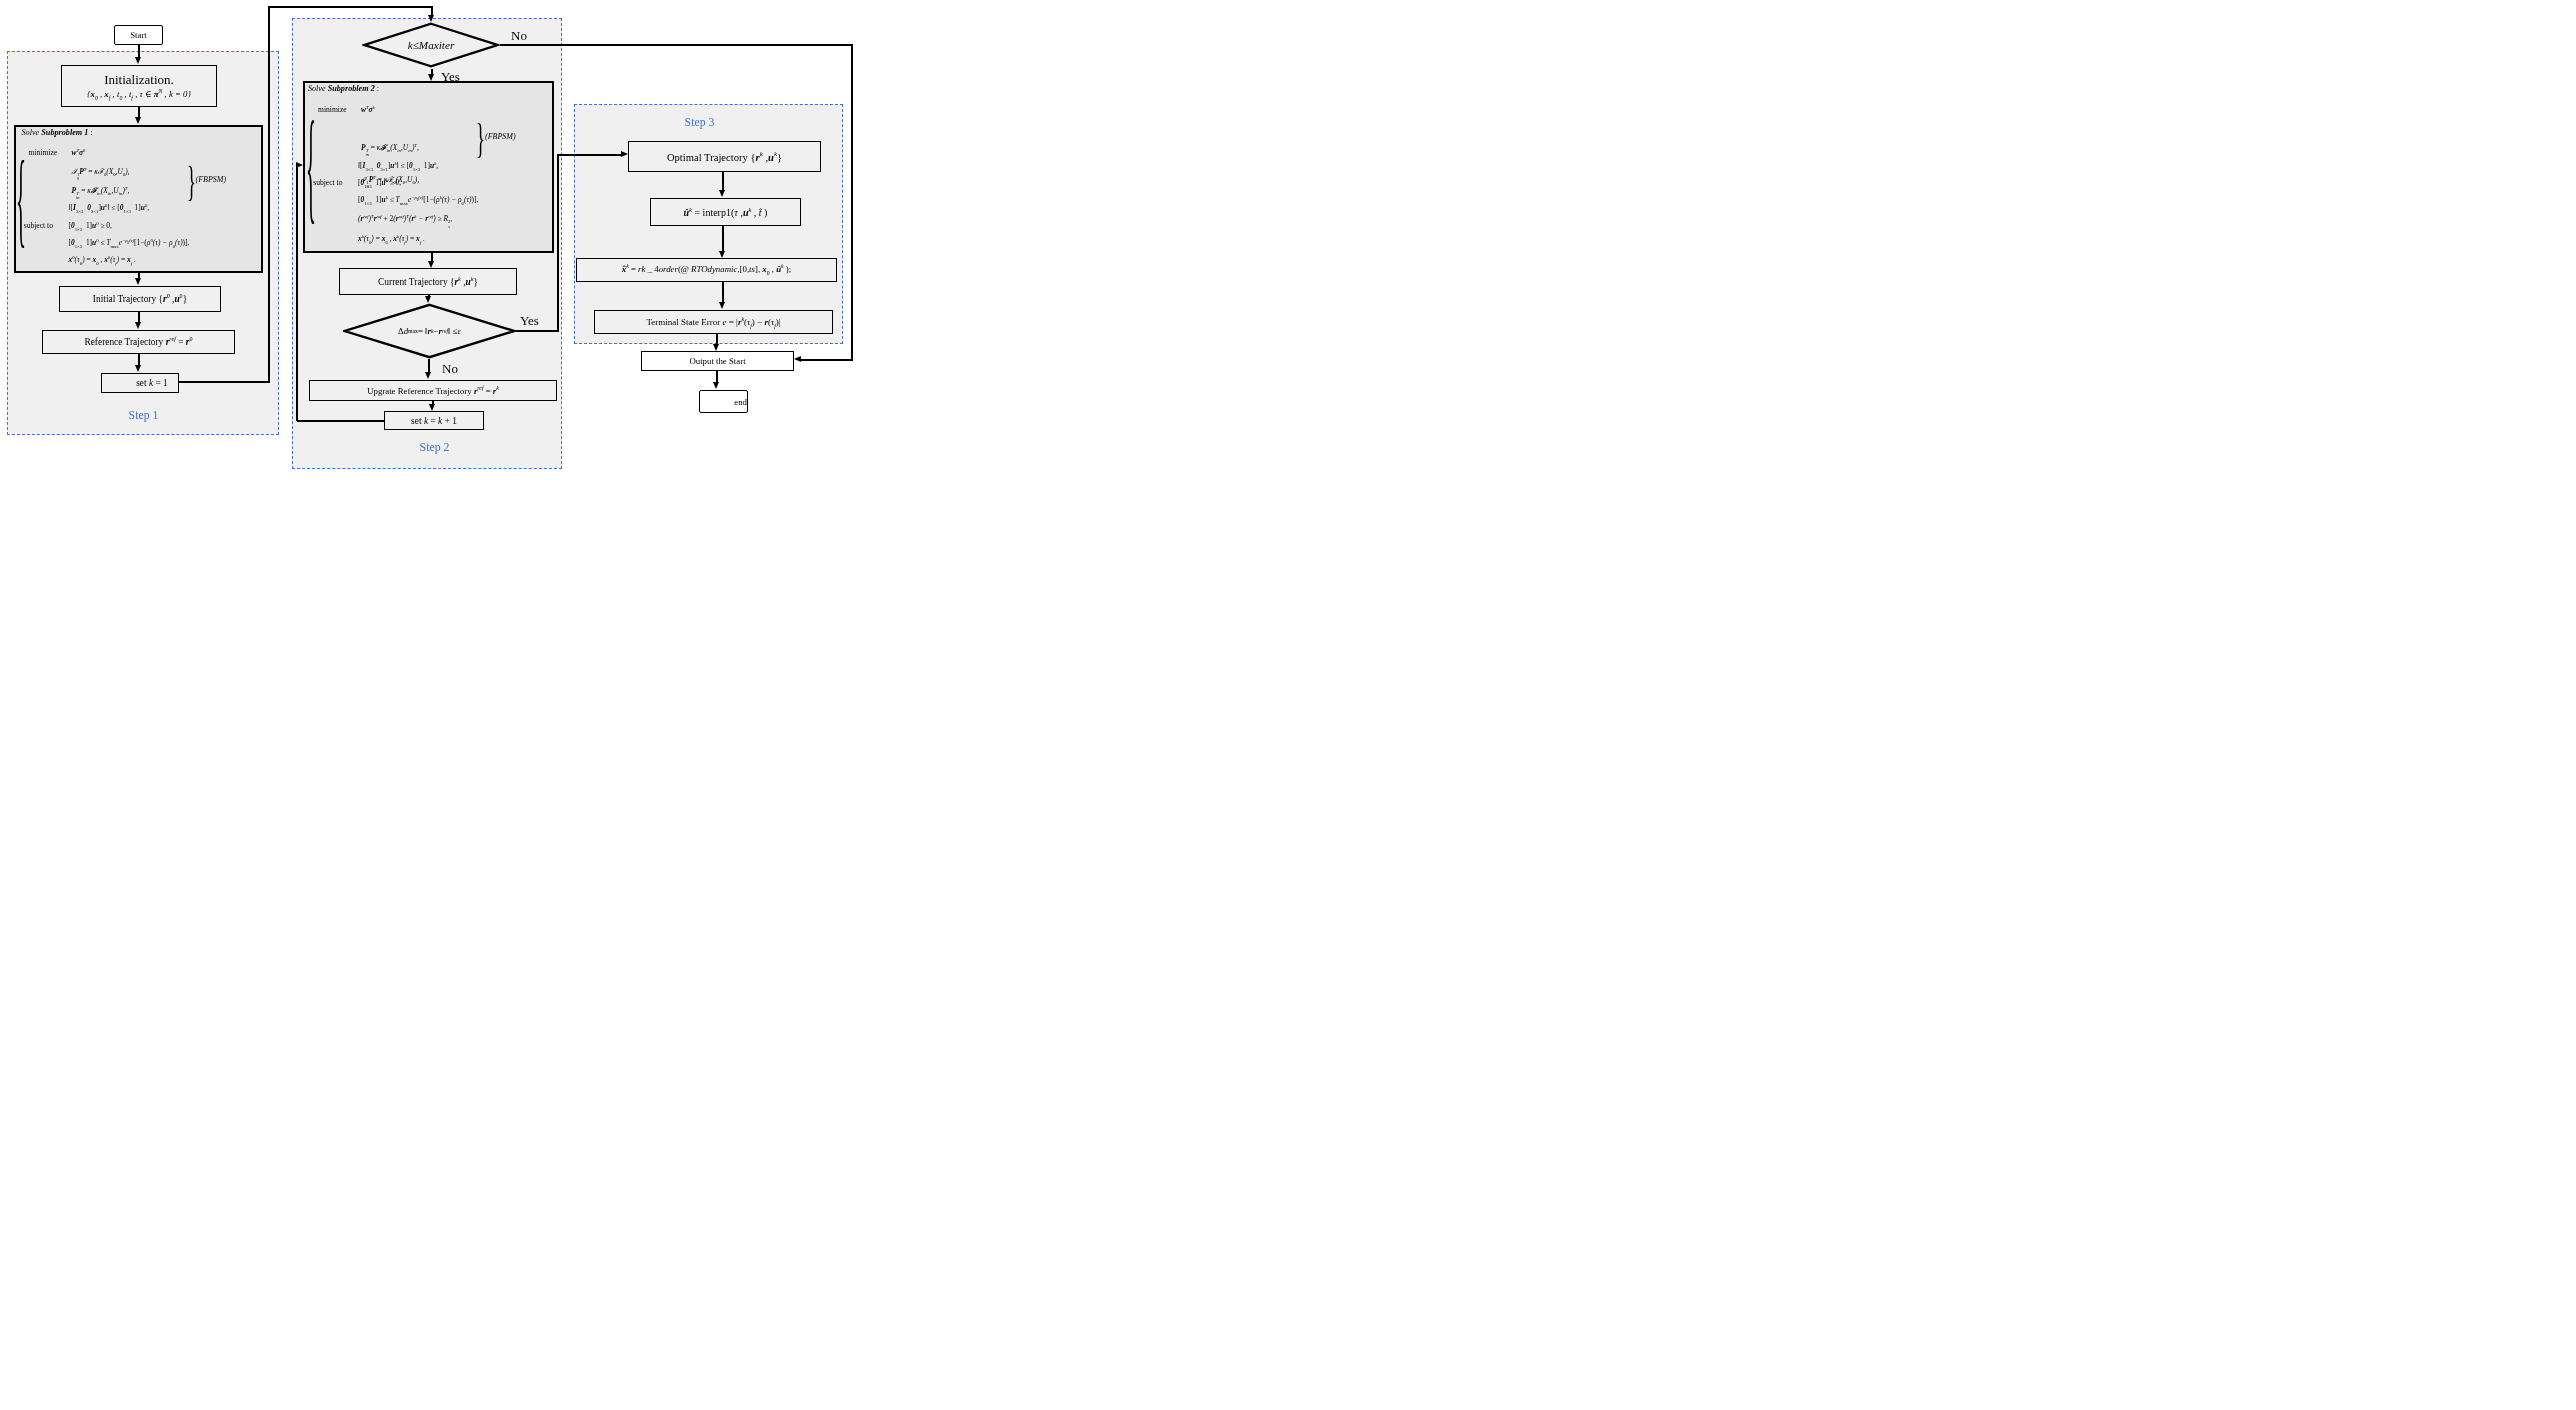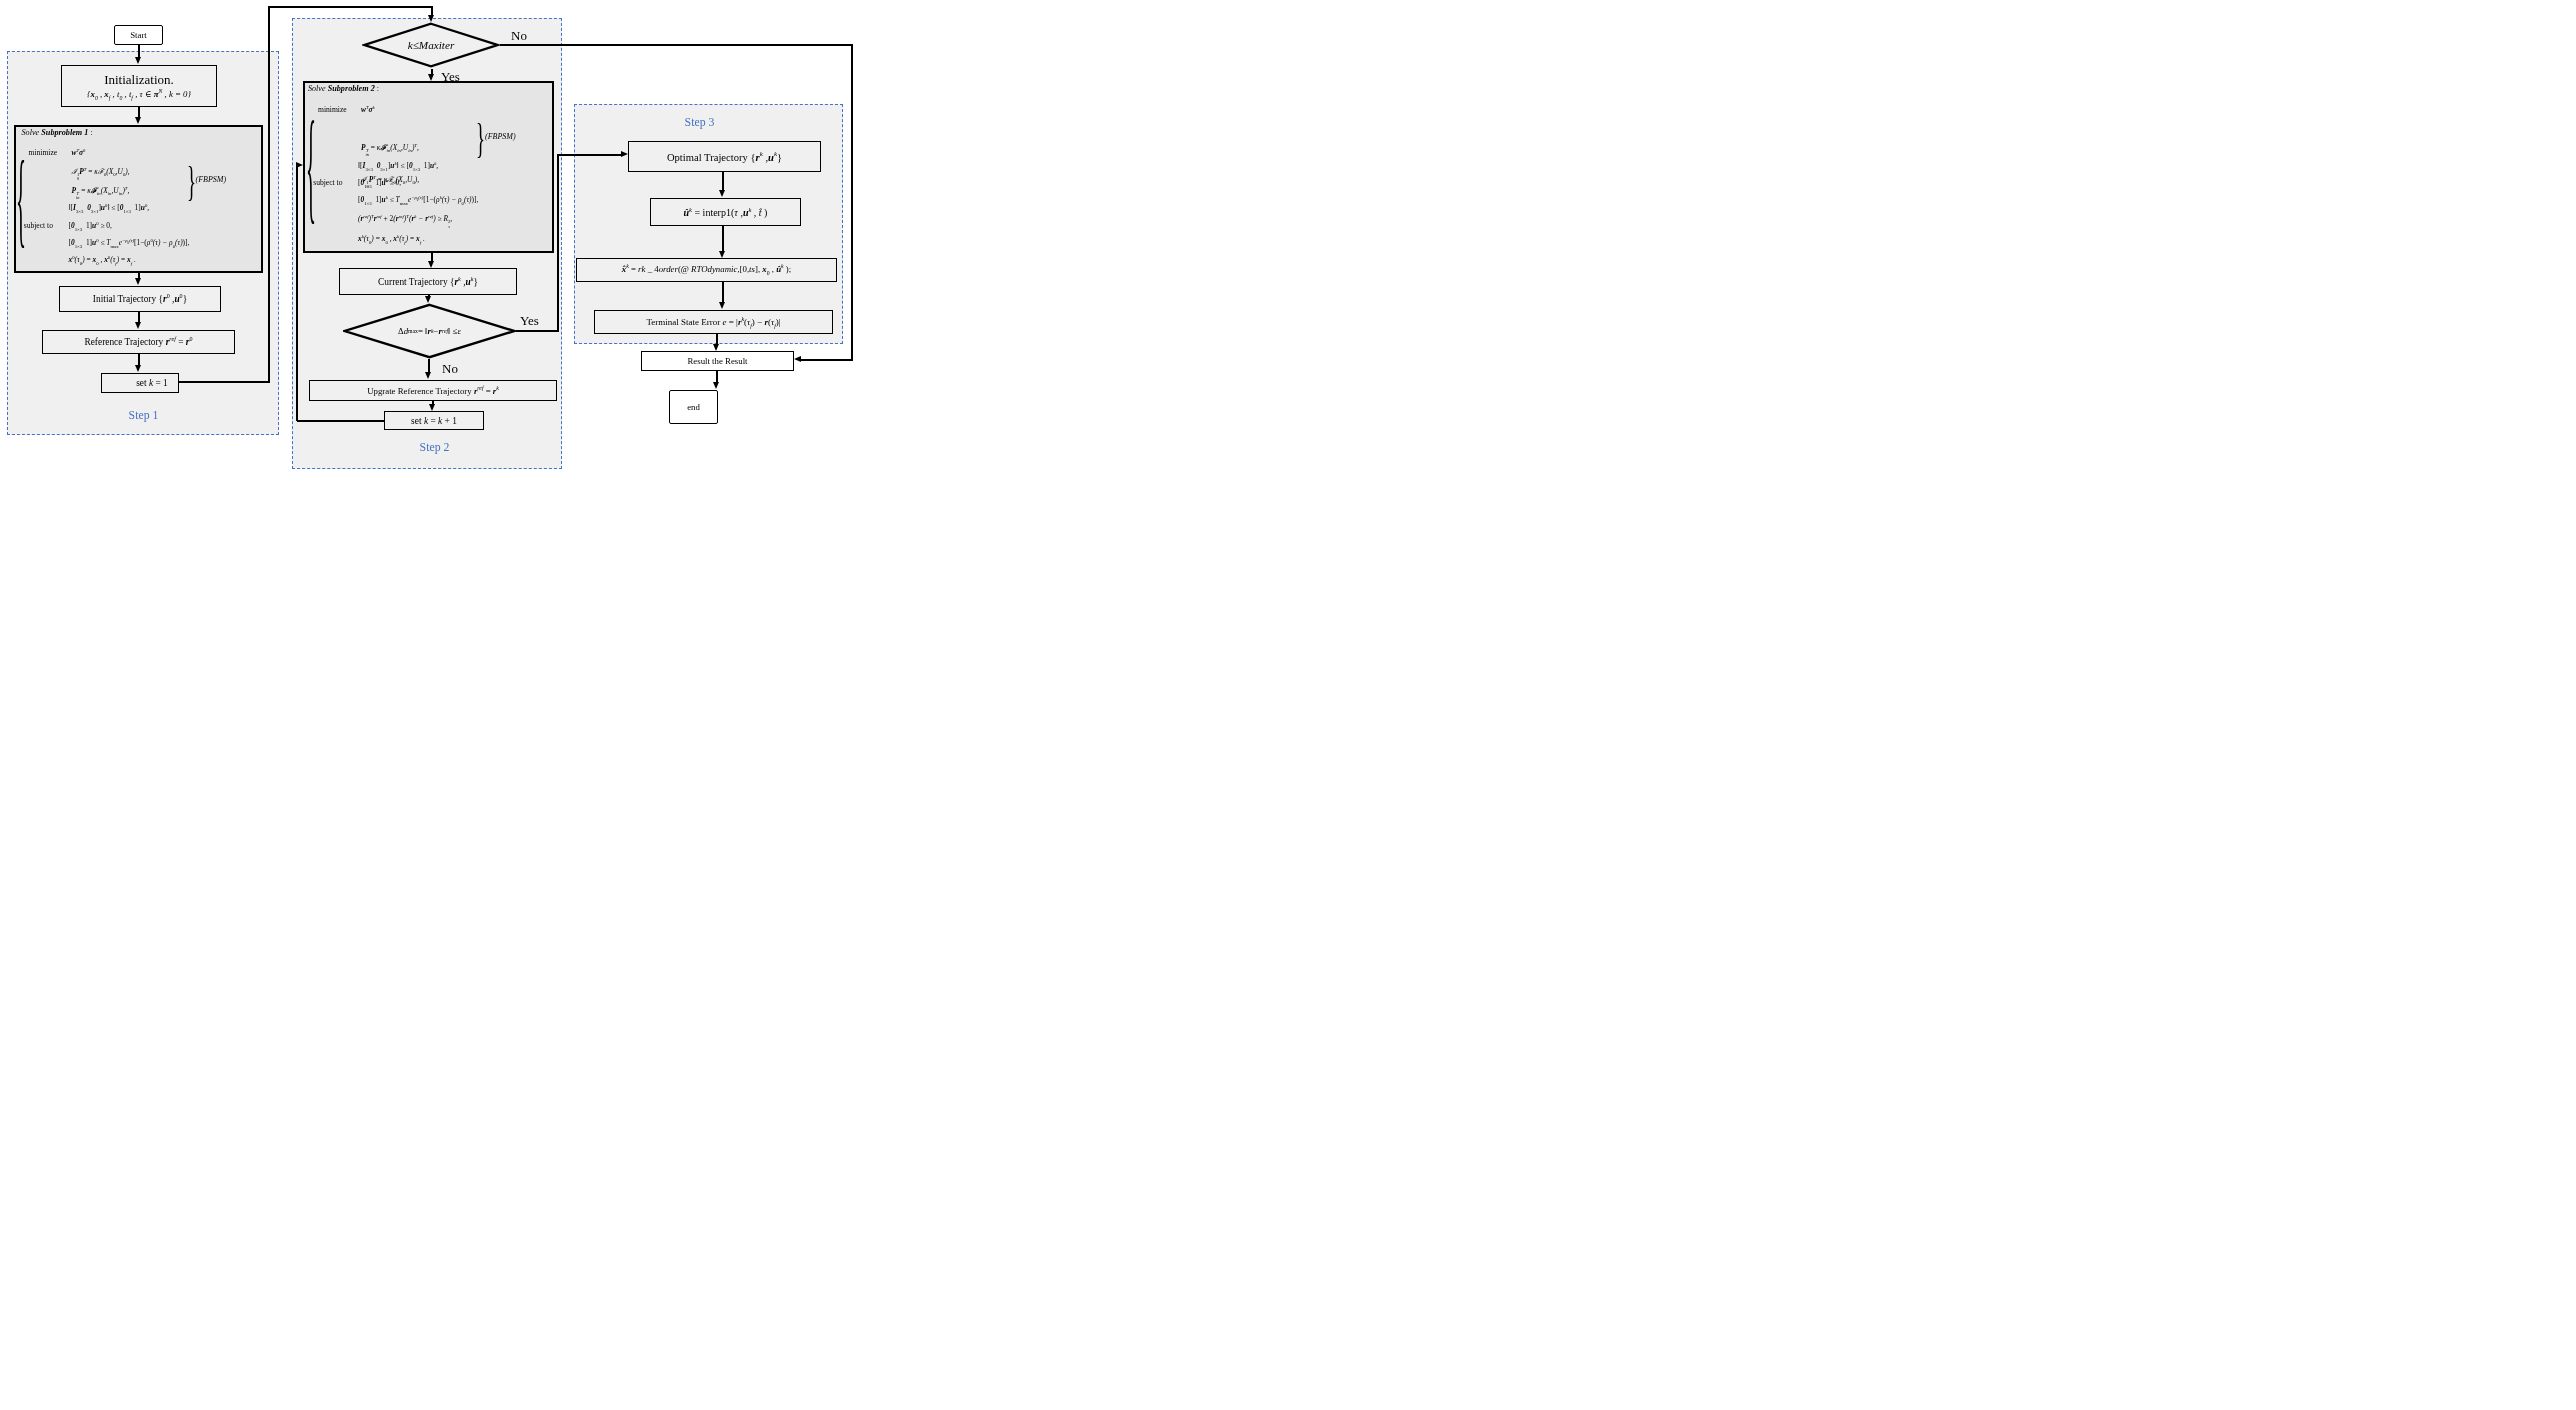--- a/index.html
+++ b/index.html
@@ -217,24 +217,24 @@
 
   <div class="node proc" style="left:576px;top:258px;width:261px;height:23.5px;font-size:8.8px;">
     <span><b><i>x̂</i></b><sup><i>k</i></sup> = <i>rk</i> _ 4<i>order</i>(@ <i>RTOdynamic</i>,[0,<i>ts</i>], <b><i>x</i></b><sub>0</sub> , <b><i>û</i></b><sup><i>k</i></sup> );</span>
   </div>
 
   <div class="node proc" style="left:594px;top:310px;width:239px;height:24px;font-size:9px;">
     <span>Terminal State Error <i>e</i> = |<b><i>r</i></b><sup><i>k</i></sup>(<i>τ</i><sub><i>f</i></sub>) − <b><i>r</i></b>(<i>τ</i><sub><i>f</i></sub>)|</span>
   </div>
 
   <div class="node proc white" style="left:641px;top:351px;width:153px;height:20px;font-size:8.8px;">
-    <span>Result the Result</span>
-  </div>
-
-  <div class="node oval white" style="left:669px;top:390px;width:49px;height:34px;">
+    <span>Output the Start</span>
+  </div>
+
+  <div class="node oval white" style="left:699px;top:390px;width:49px;height:23px;justify-content:flex-end;">
     <span>end</span>
   </div>
 
   <div class="step-label" style="left:108px;top:408px;">Step 1</div>
   <div class="step-label" style="left:399px;top:440px;">Step 2</div>
   <div class="step-label" style="left:664px;top:115px;">Step 3</div>
 
 </div>
 
 

